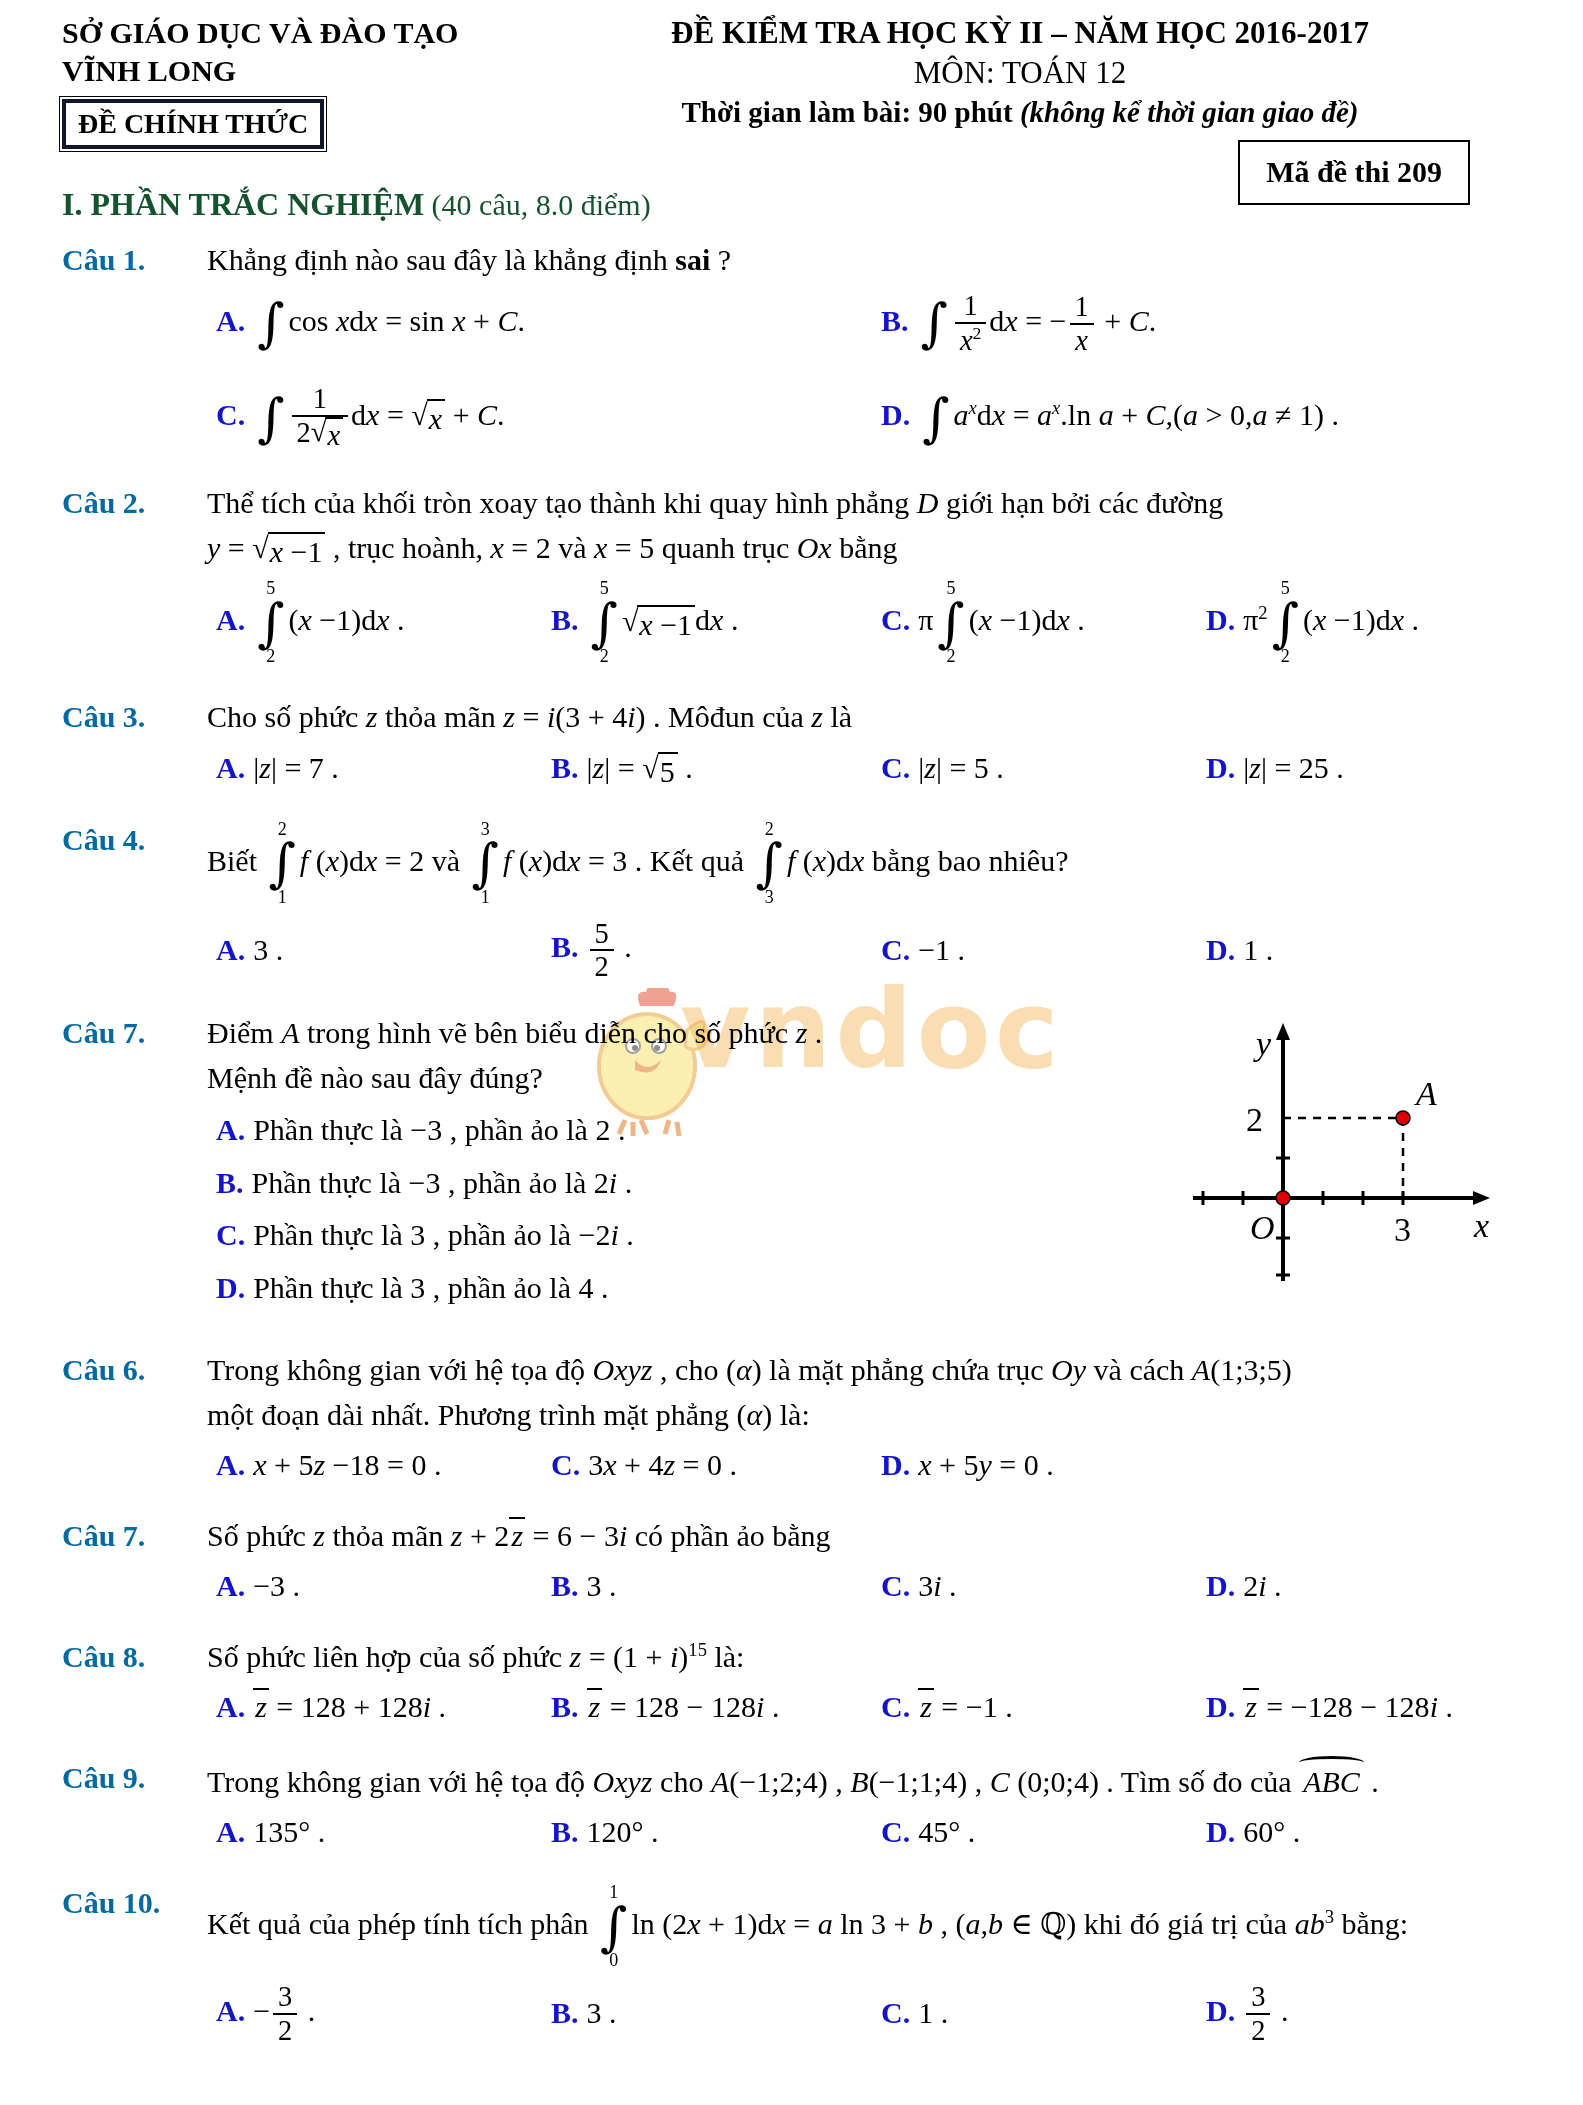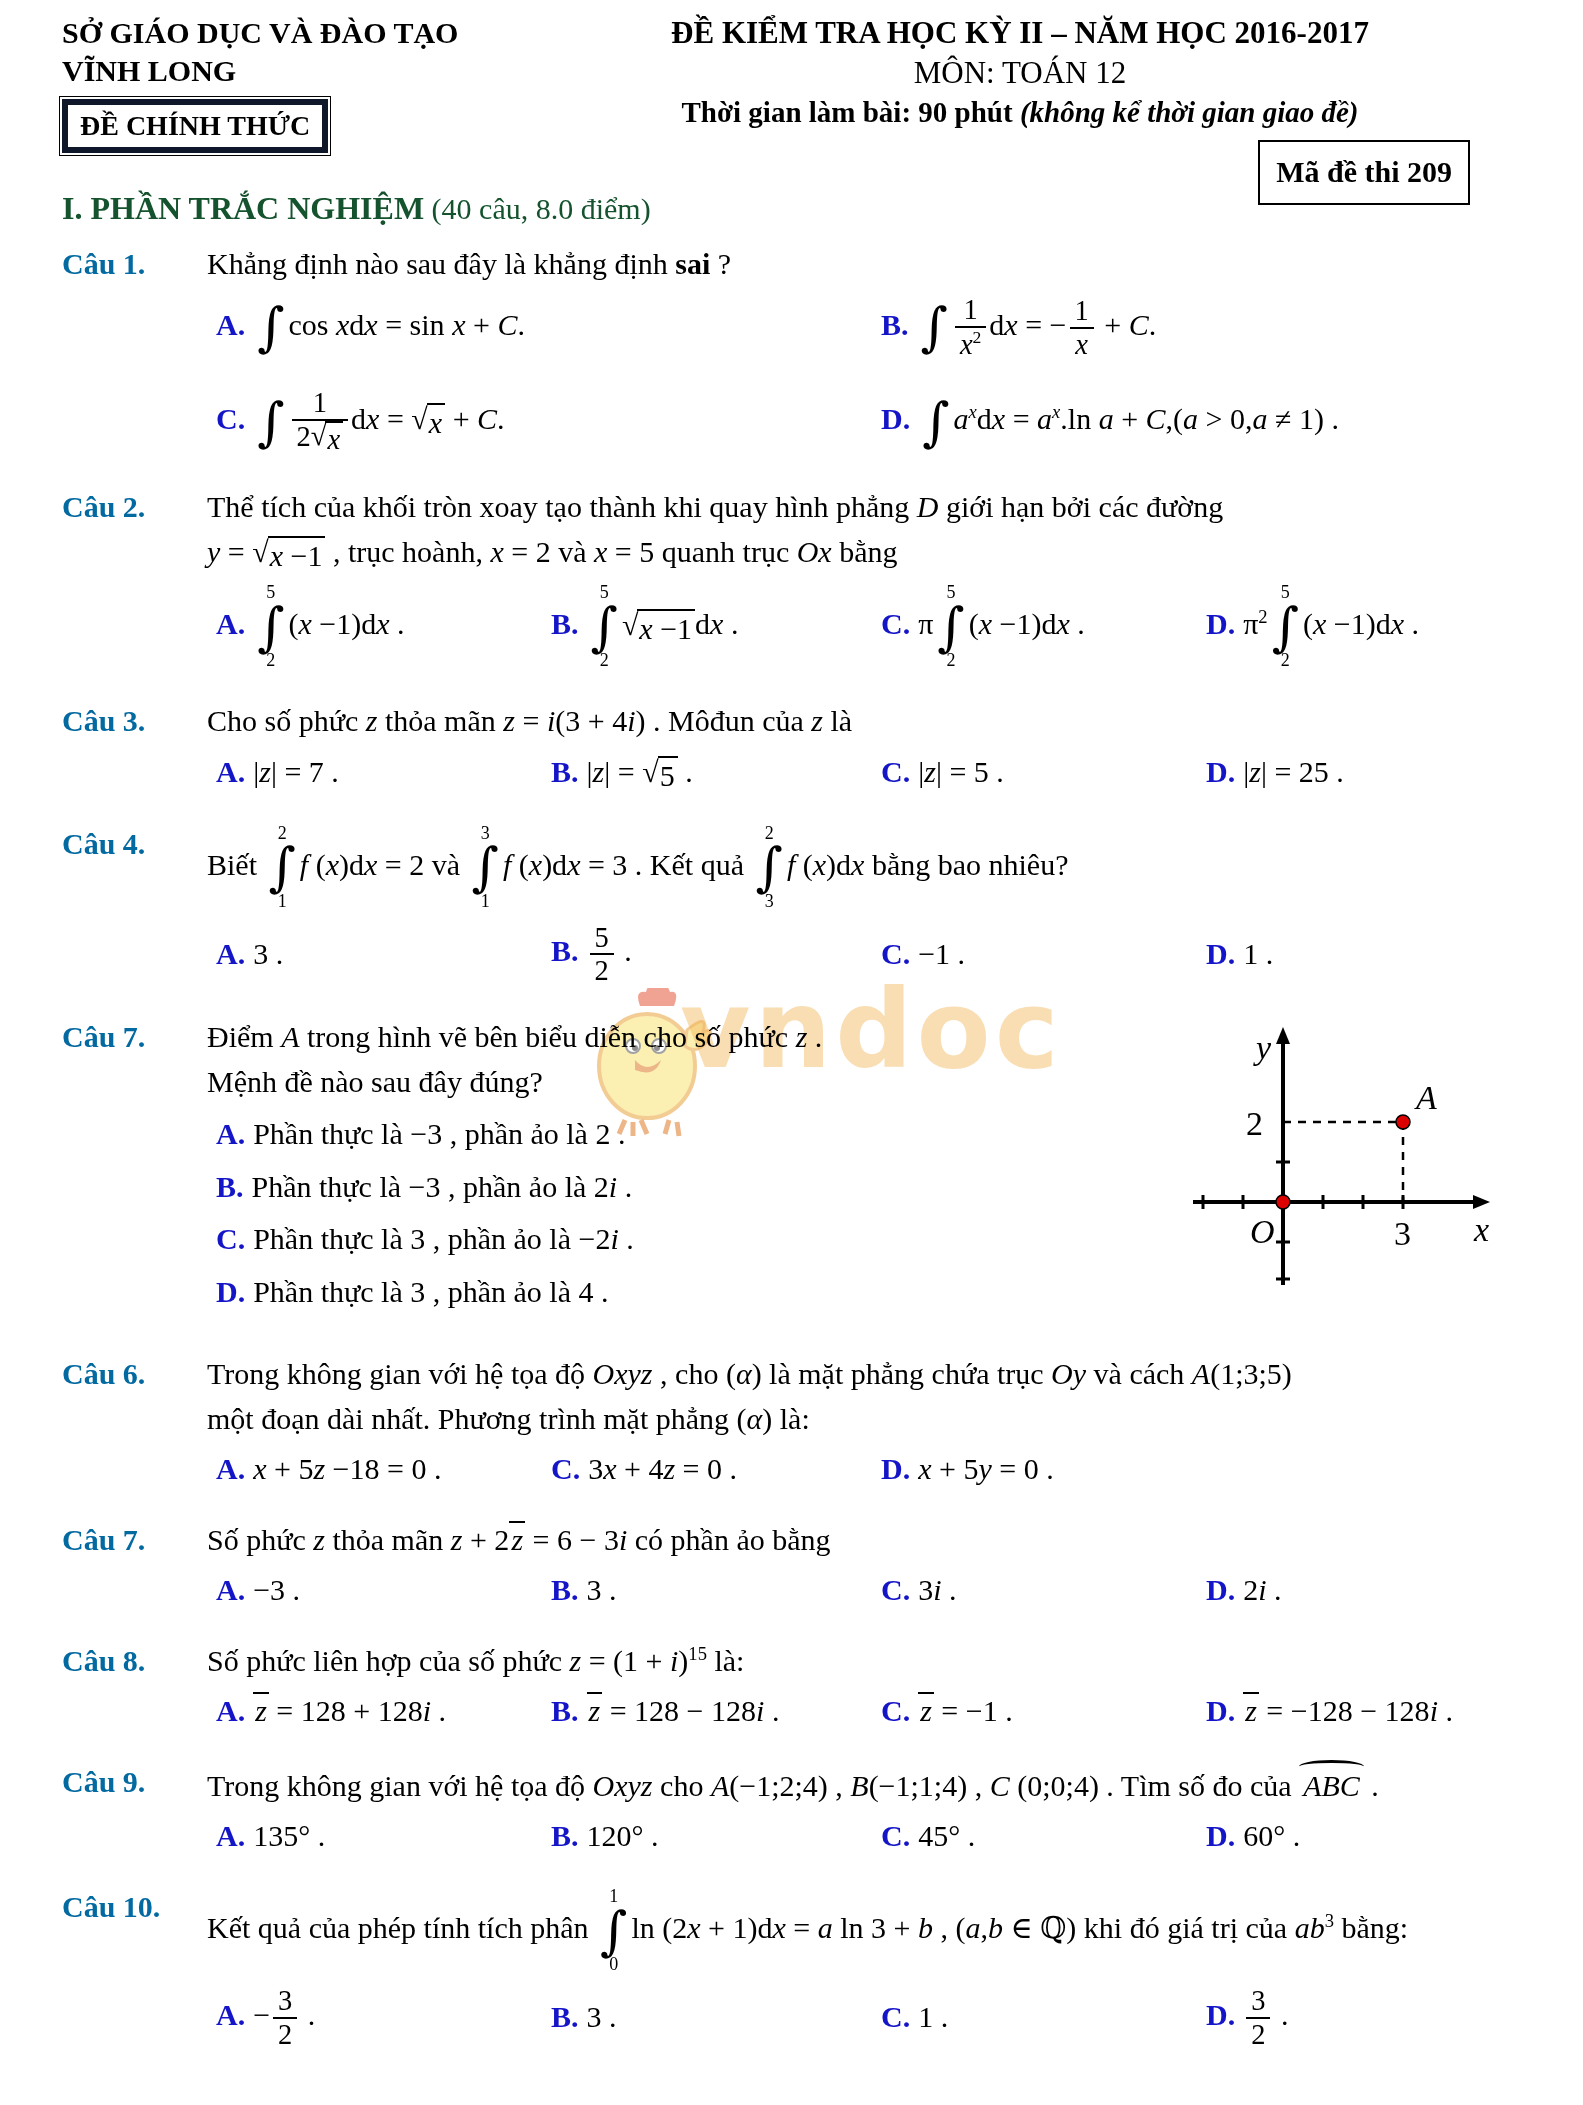--- a/index.html
+++ b/index.html
@@ -11,30 +11,30 @@
   }
   .page{position:relative;width:100%;height:100%;padding:14px 55px 0 62px;box-sizing:border-box;}
 
   
   .header{display:flex;align-items:flex-start;}
   .header-left{width:420px;text-align:left;flex:0 0 auto;}
   .header-left .l1,.header-left .l2{font-weight:bold;font-size:30px;line-height:1.25;}
   .official-box{
     display:inline-block;margin-top:10px;padding:2px 12px;
     font-weight:bold;font-size:28px;
-    border:6px solid #0f172a;outline:1px solid #000;outline-offset:2px;
+    border:4px solid #0f172a;outline:1px solid #000;outline-offset:2px;
   }
   .header-right{flex:1;text-align:center;padding-left:30px;}
   .header-right .r1{font-weight:bold;font-size:31px;line-height:1.25;}
   .header-right .r2{font-weight:normal;font-size:31px;line-height:1.3;}
   .header-right .r3{font-weight:bold;font-size:29px;line-height:1.35;}
   .header-right .r3 .it{font-style:italic;}
   .exam-code-box{
     position:absolute;top:126px;right:58px;
-    border:2px solid #000;padding:10px 16px;
+    border:2px solid #000;padding:10px 26px;
     font-weight:bold;font-size:30px;
   }
 
   
   .section-heading{margin-top:34px;margin-bottom:14px;color:#14532d;}
   .section-heading .st{font-weight:bold;font-size:32px;}
   .section-heading .ss{font-size:30px;}
 
   
   .question{display:flex;margin-bottom:30px;}

